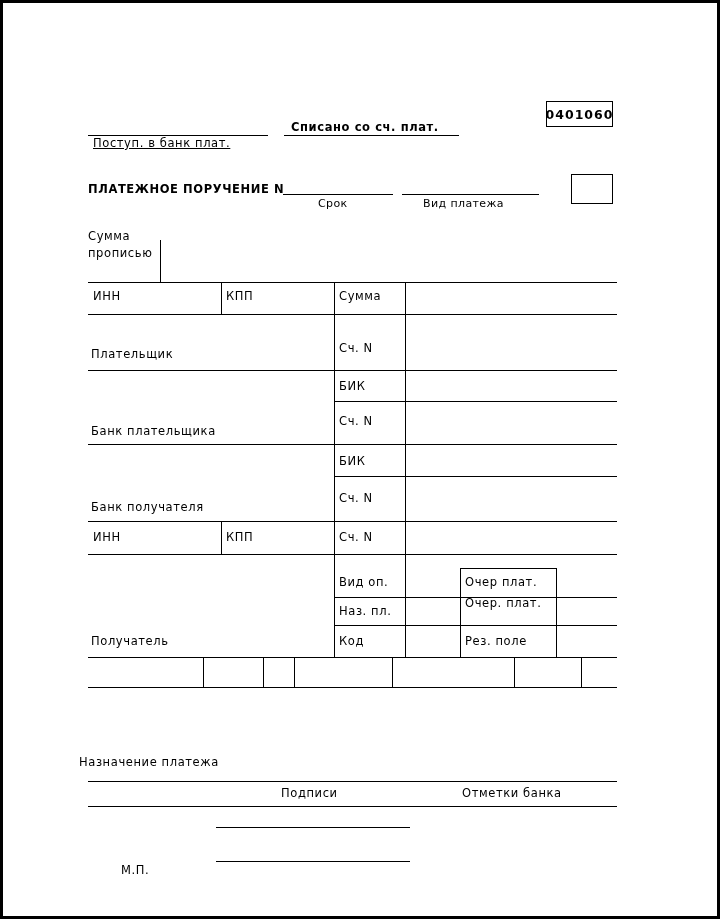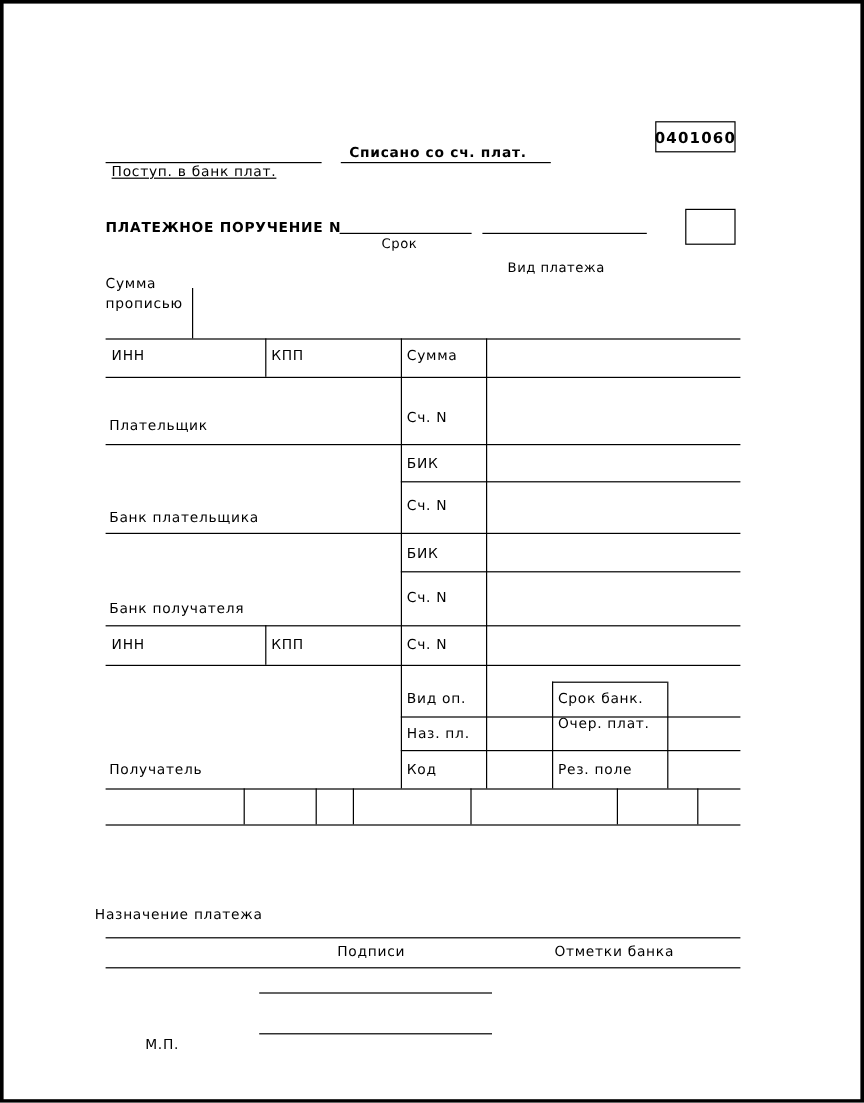--- a/index.html
+++ b/index.html
@@ -91,21 +91,21 @@
 
     <div class="t bold" style="left:85px; top:180px; font-size:11.5px;">ПЛАТЕЖНОЕ ПОРУЧЕНИЕ N</div>
     <div class="t" style="left:285px; top:178px;"></div>
 
     <div class="hline" style="left:280px; top:191px; width:110px;"></div>
     <div class="t" style="left:285px; top:178px;"></div>
     <div class="t small" style="left:315px; top:194px;">Срок</div>
 
     <div class="hline" style="left:399px; top:191px; width:137px;"></div>
     <div class="t" style="left:404px; top:178px;"></div>
-    <div class="t small" style="left:420px; top:194px;margin-top:20px;">Вид платежа</div>
+    <div class="t small" style="left:420px; top:194px;">Вид платежа</div>
 
     <div class="emptybox" style="left:568px; top:171px; width:42px; height:30px;"></div>
 
     <div class="t" style="left:85px; top:227px;">Сумма</div>
     <div class="t" style="left:85px; top:244px;">прописью</div>
     <div class="vline" style="left:157px; top:237px; height:42px;"></div>
     <div class="t" style="left:165px; top:250px; width:440px; overflow:hidden;"></div>
 
     <div class="hline" style="left:85px; top:279px; width:529px;"></div>
     <div class="hline" style="left:85px; top:311px; width:529px;"></div>
@@ -166,21 +166,21 @@
     <div class="t" style="left:223px; top:528px;">КПП</div>
     <div class="t" style="left:262px; top:528px; width:64px; overflow:hidden;"></div>
     <div class="t" style="left:336px; top:528px;">Сч. N</div>
     <div class="t" style="left:408px; top:528px; width:200px; overflow:hidden;"></div>
 
     <div class="t" style="left:88px; top:632px;">Получатель</div>
     <div class="t" style="left:88px; top:560px; width:238px; overflow:hidden;"></div>
 
     <div class="t" style="left:336px; top:573px;">Вид оп.</div>
     <div class="t" style="left:408px; top:573px; width:44px; overflow:hidden;"></div>
-    <div class="t" style="left:462px; top:573px;">Срок банк.</div>
+    <div class="t" style="left:462px; top:573px;">Очер плат.</div>
     <div class="t" style="left:558px; top:573px; width:50px; overflow:hidden;"></div>
 
     <div class="t" style="left:336px; top:602px;">Наз. пл.</div>
     <div class="t" style="left:408px; top:602px; width:44px; overflow:hidden;"></div>
     <div class="t" style="left:462px; top:594px;">Очер. плат.</div>
     <div class="t" style="left:558px; top:602px; width:50px; overflow:hidden;"></div>
 
     <div class="t" style="left:336px; top:632px;">Код</div>
     <div class="t" style="left:408px; top:632px; width:44px; overflow:hidden;"></div>
     <div class="t" style="left:462px; top:632px;">Рез. поле</div>

